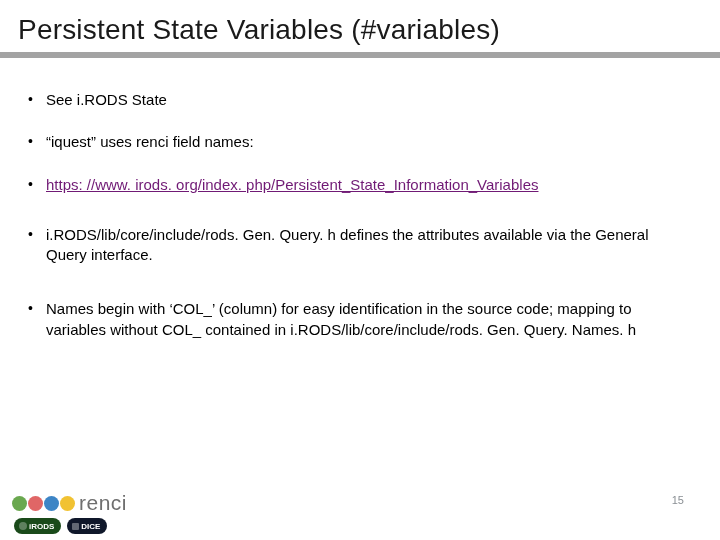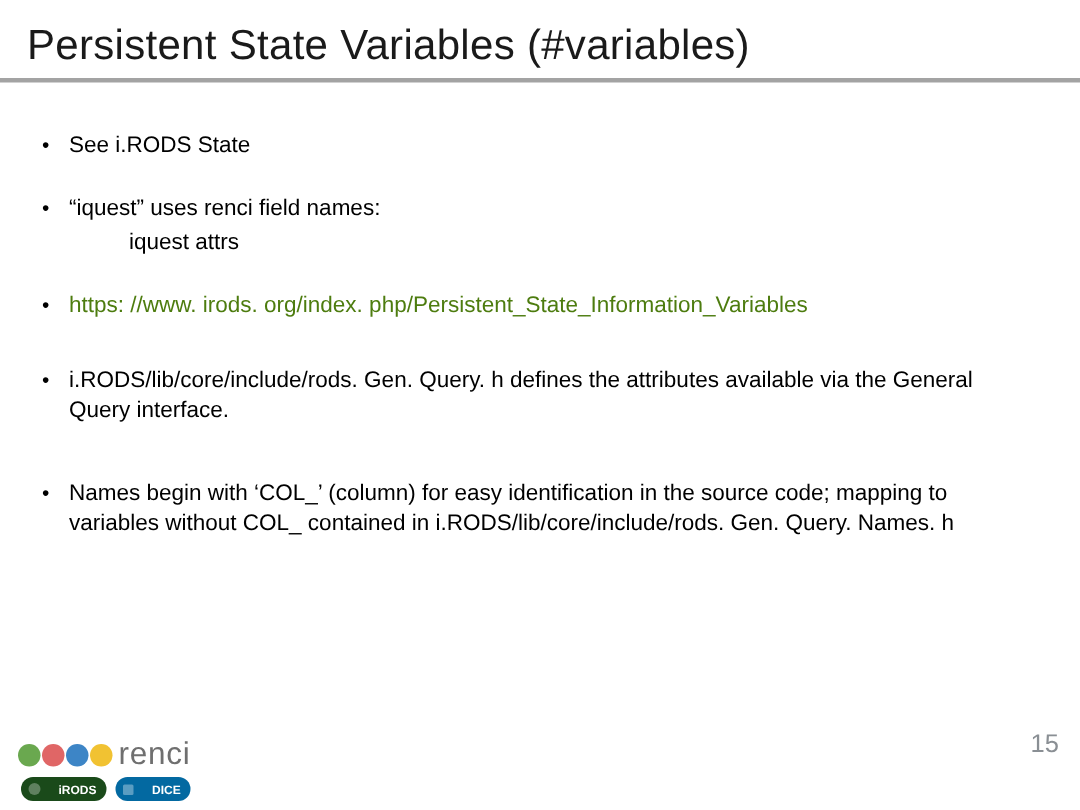--- a/index.html
+++ b/index.html
@@ -10,21 +10,21 @@
     background: #fff;
     font-family: Arial, Helvetica, sans-serif;
     color: #000;
     position: relative;
     overflow: hidden;
   }
   .title {
     font-size: 28px;
     font-weight: 400;
     padding: 14px 0 6px 18px;
-    border-bottom: 3px solid #a3a3a3;
+    border-bottom: 6px solid #a3a3a3;
     letter-spacing: 0.2px;
     color: #1a1a1a;
   }
   .content {
     padding: 10px 40px 0 28px;
     font-size: 15px;
     line-height: 1.35;
   }
   .bullet {
     display: flex;
@@ -38,27 +38,28 @@
     line-height: 1.4;
   }
   .bullet .body {
     flex: 1;
   }
   .sub {
     padding-left: 58px;
     margin-top: 2px;
   }
   .link {
-    color: #4d7c0f;
+    color: #701a75;
+    text-decoration: underline;
   }
   .pagenum {
     position: absolute;
-    right: 14px;
+    right: 36px;
     bottom: 34px;
-    font-size: 17px;
+    font-size: 11px;
     color: #8a8f94;
   }
   .footer-logos {
     position: absolute;
     left: 12px;
     bottom: 6px;
     display: flex;
     flex-direction: column;
     gap: 3px;
   }
@@ -86,24 +87,24 @@
   }
   .badge {
     display: flex;
     align-items: center;
     height: 16px;
     border-radius: 8px;
     padding: 0 7px 0 5px;
     font-size: 8px;
     font-weight: bold;
     color: #fff;
-    gap: 12px;
+    gap: 2px;
   }
   .badge.irods { background: #1a4a1a; }
-  .badge.dice  { background: #0369a1; justify-content: space-between; }
+  .badge.dice  { background: #0f172a; justify-content: space-between; }
   .badge .mini-dot {
     width: 8px; height: 8px; border-radius: 50%; background: rgba(255,255,255,0.3);
   }
   .badge.dice .mini-sq {
     width: 7px; height: 7px; background: rgba(255,255,255,0.35); border-radius: 1px;
   }
 </style>
 </head>
 <body>
 
@@ -115,21 +116,20 @@
     <div class="dot">•</div>
     <div class="body">See i.RODS State</div>
   </div>
 
   <div class="bullet">
     <div class="dot">•</div>
     <div class="body">
       <span>“iquest” uses renci field names:</span>
     </div>
   </div>
-  <div class="sub">iquest attrs</div>
 
   <div class="bullet">
     <div class="dot">•</div>
     <div class="body">
       <a class="link">https: //www. irods. org/index. php/Persistent_State_Information_Variables</a>
     </div>
   </div>
 
   <div class="bullet" style="margin-top:30px;">
     <div class="dot">•</div>

